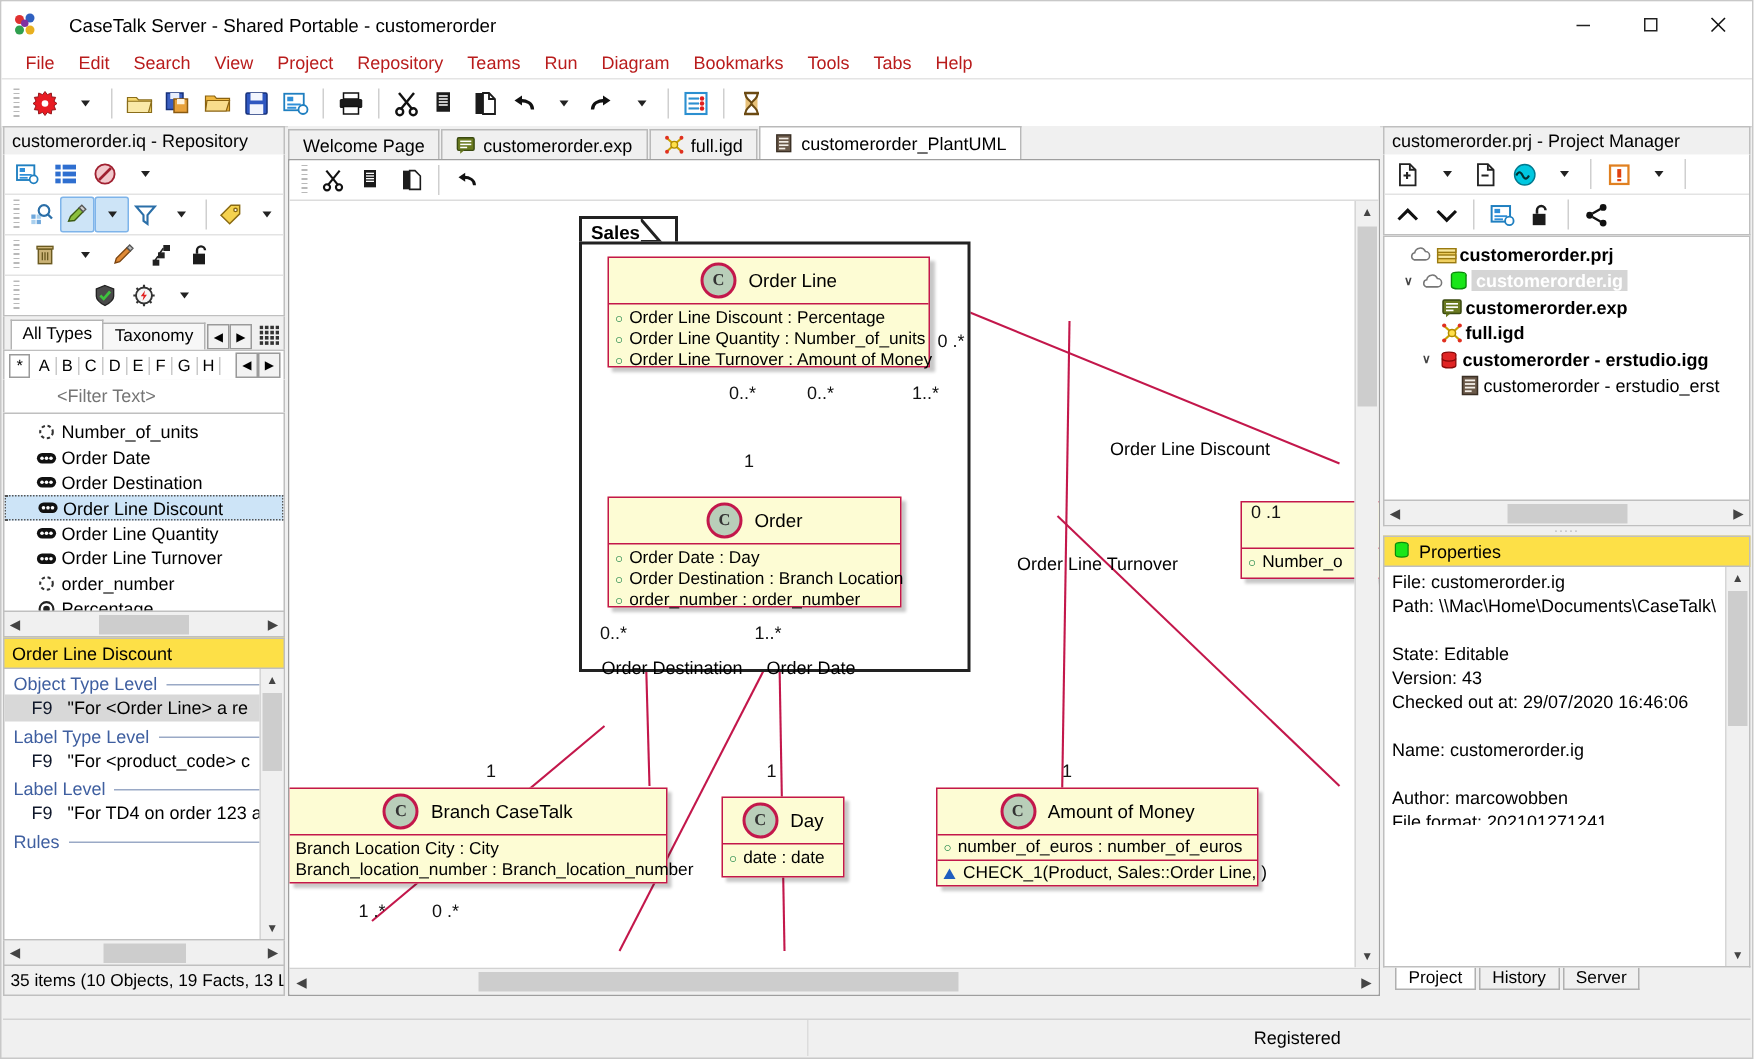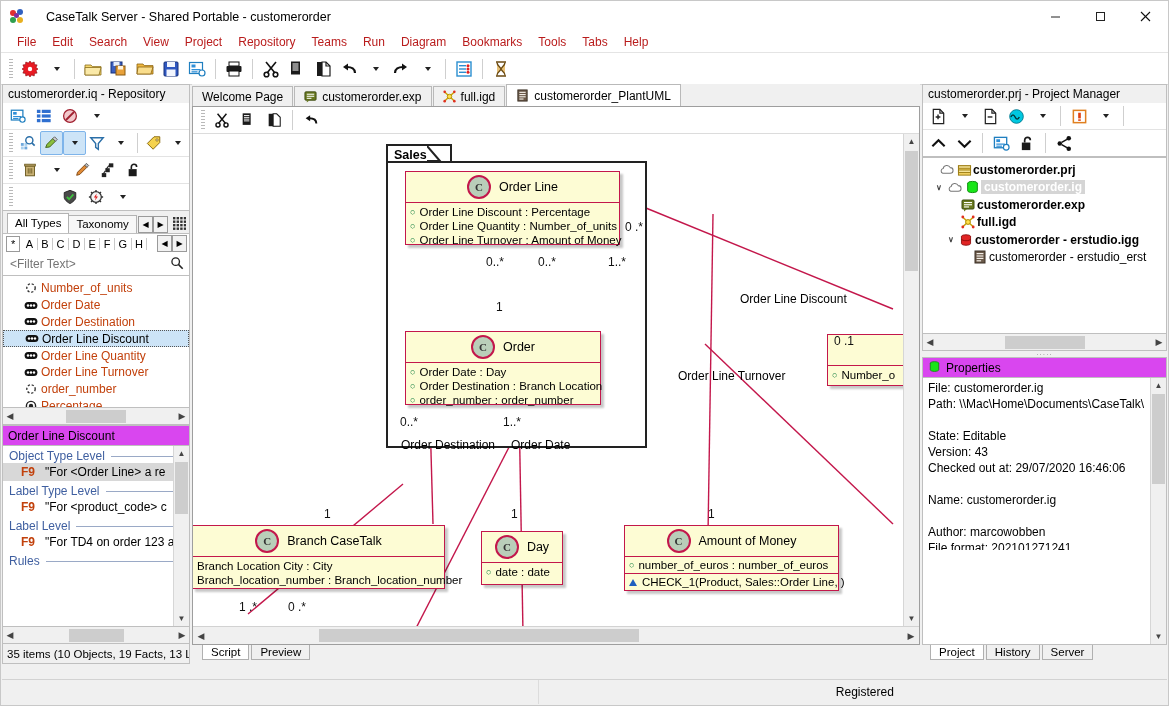--- a/index.html
+++ b/index.html
@@ -50,38 +50,38 @@
     border-radius:0;transform:skewX(0deg);}
   .ftab.active{background:#fff;height:19px;line-height:19px;}
   .spin{display:flex;margin-left:auto;margin-right:2px;}
   .spin div{width:13px;height:15px;border:1px solid #9a9a9a;background:#f2f2f2;display:flex;align-items:center;justify-content:center;font-size:8px;}
 
   .alpharow{height:19px;display:flex;align-items:center;background:#fff;border:1px solid #bfbfbf;border-bottom:none;font-size:11px;padding-left:3px;}
   .alpharow b{font-weight:normal;padding:0 3.5px;border-right:1px solid #c9c9c9;}
   .alpharow .abtn{background:#fff;border:1px solid #9a9a9a;padding:1px 4px;margin-right:2px;}
 
   .filterrow{height:22px;background:#fff;border-left:1px solid #bfbfbf;border-right:1px solid #bfbfbf;display:flex;align-items:center;padding:0 5px;}
-  .filterrow input{border:none;outline:none;font-size:12px;color:#c2410c;flex:1;background:transparent;font-family:"Liberation Sans",sans-serif;}
+  .filterrow input{border:none;outline:none;font-size:12px;color:#c2410c;flex:1;background:transparent;font-family:"Liberation Sans",sans-serif;margin-left:28px;}
 
   .treelist{flex:1;background:#fff;border:1px solid #bfbfbf;overflow:hidden;position:relative;}
-  .titem{height:16.8px;display:flex;align-items:center;padding-left:20px;font-size:12px;color:#c2410c;}
+  .titem{height:16.8px;display:flex;align-items:center;padding-left:20px;font-size:12px;color:#000000;}
   .titem.sel{background:#cde4f7;color:#000;border:1px dotted #555;box-sizing:border-box;}
   .ticon{width:15px;display:flex;align-items:center;justify-content:center;margin-right:3px;}
 
   .hscroll{height:16px;background:#f0f0f0;border:1px solid #bfbfbf;border-top:none;display:flex;align-items:center;justify-content:space-between;}
   .hsA{width:14px;text-align:center;font-size:9px;color:#444;}
   .hsthumb{height:13px;background:#cdcdcd;}
 
-  .detail-title{height:19px;background:#d946ef;border:1px solid #bfbfbf;display:flex;align-items:center;padding-left:5px;font-size:12px;}
+  .detail-title{height:19px;background:#fde047;border:1px solid #bfbfbf;display:flex;align-items:center;padding-left:5px;font-size:12px;}
   .detail{flex:0 0 180px;background:#fff;border:1px solid #bfbfbf;border-top:none;overflow:hidden;position:relative;font-size:12px;}
   .d-head{color:#3f5fa0;padding:3px 0 0 6px;display:flex;align-items:center;}
   .d-head .ln{flex:1;height:1px;background:#9aa9c6;margin-left:6px;margin-right:14px;}
   .d-row{padding:2px 0 2px 18px;color:#000;white-space:nowrap;overflow:hidden;}
   .d-row.sel{background:#d8d8d8;}
-  .d-row .k{display:inline-block;width:24px;color:#c2410c;font-weight:bold;}
+  .d-row .k{display:inline-block;width:24px;color:#0f172a;}
   .vsb{position:absolute;right:0;top:0;bottom:0;width:15px;background:#f0f0f0;border-left:1px solid #d6d6d6;}
   .vsb .ar{height:15px;text-align:center;font-size:8px;color:#444;line-height:15px;}
   .vsb .th{position:absolute;left:1px;right:1px;background:#cdcdcd;}
   .statusline{height:19px;background:#f0f0f0;border:1px solid #bfbfbf;border-top:none;display:flex;align-items:center;padding-left:4px;font-size:11.5px;white-space:nowrap;overflow:hidden;}
 
   
   .center{flex:1;display:flex;flex-direction:column;margin:0 2px;min-width:0;}
   .doctabs{height:22px;display:flex;align-items:flex-end;background:#f0f0f0;}
   .dtab{height:19px;display:flex;align-items:center;padding:0 9px;font-size:12px;background:#f0f0f0;border:1px solid #b9b9b9;border-bottom:none;margin-right:1px;color:#000;}
   .dtab.active{background:#fff;height:21px;position:relative;z-index:2;}
@@ -850,24 +850,20 @@
 
         <div class="botscroll">
           <div style="width:16px;text-align:center;font-size:9px;color:#444">◀</div>
           <div style="flex:1;position:relative;height:13px;">
             <div style="position:absolute;left:110px;width:320px;top:0;height:13px;background:#cdcdcd"></div>
           </div>
           <div style="width:16px;text-align:center;font-size:9px;color:#444">▶</div>
         </div>
       </div>
 
-      <div class="bottabs">
-        <div class="btab active">Script</div>
-        <div class="btab">Preview</div>
-      </div>
     </div>
 
     <div class="right">
       <div class="panel-title">customerorder.prj - Project Manager</div>
 
       <div class="pm-tb">
         <div class="tbrow">
           <div class="sbtn">
             <svg width="17" height="17" viewBox="0 0 18 18">
                 <path d="M3.5 1.5h7l4 4v11h-11z" fill="#fff" stroke="#222" stroke-width="1.3"></path>

